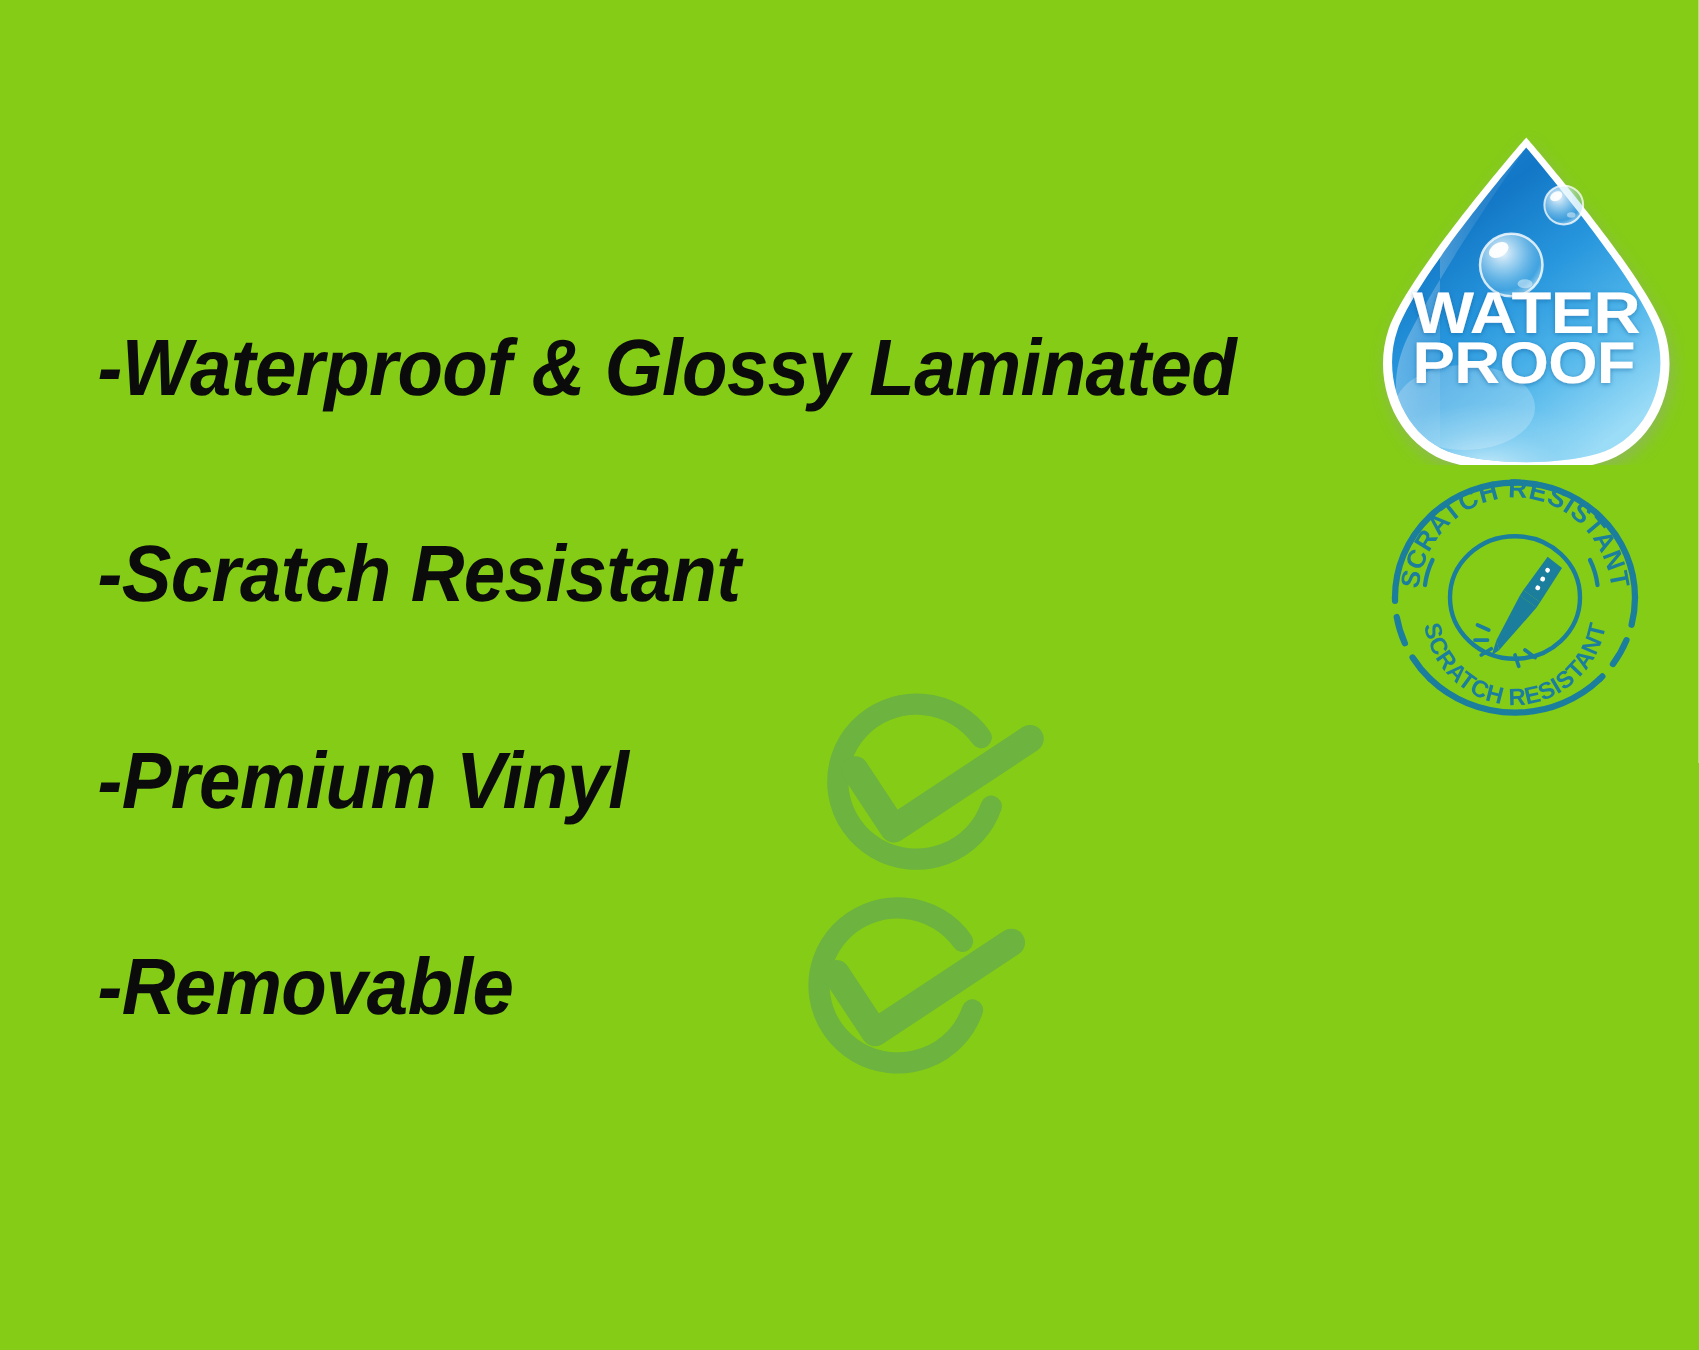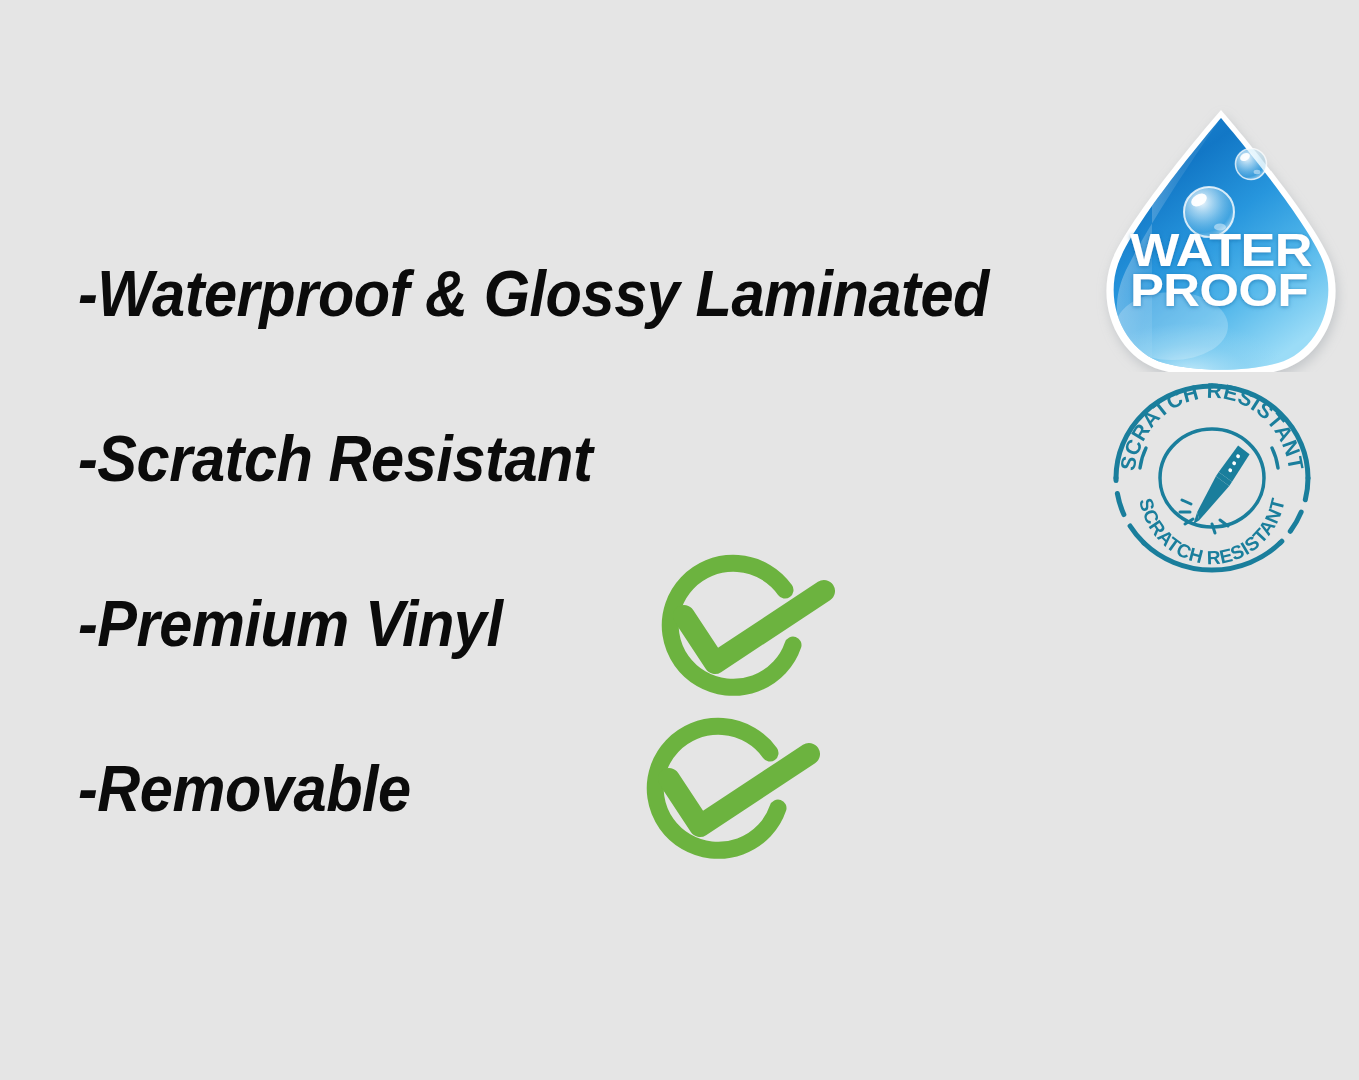--- a/index.html
+++ b/index.html
@@ -62,21 +62,21 @@
     position: absolute;
     left: 1112px;
     top: 382px;
     width: 200px;
     height: 192px;
   }
 </style>
 </head>
 <body style="background: rgb(255, 255, 255);">
 
-<div id="canvas" style="background: #e5e5e5;">
+<div id="canvas" style="background: #84cc16;">
 
   <div class="feature-line" id="line-0" style="color: rgb(11, 11, 11);">-Waterproof &amp; Glossy Laminated</div>
 
   <div class="feature-line" id="line-1" style="color: rgb(11, 11, 11);">-Scratch Resistant</div>
 
   <div class="feature-line" id="line-2" style="color: rgb(11, 11, 11);">-Premium Vinyl</div>
 
   <div class="feature-line" id="line-3" style="color: rgb(11, 11, 11);">-Removable</div>
 
   <div id="waterproof-badge">

